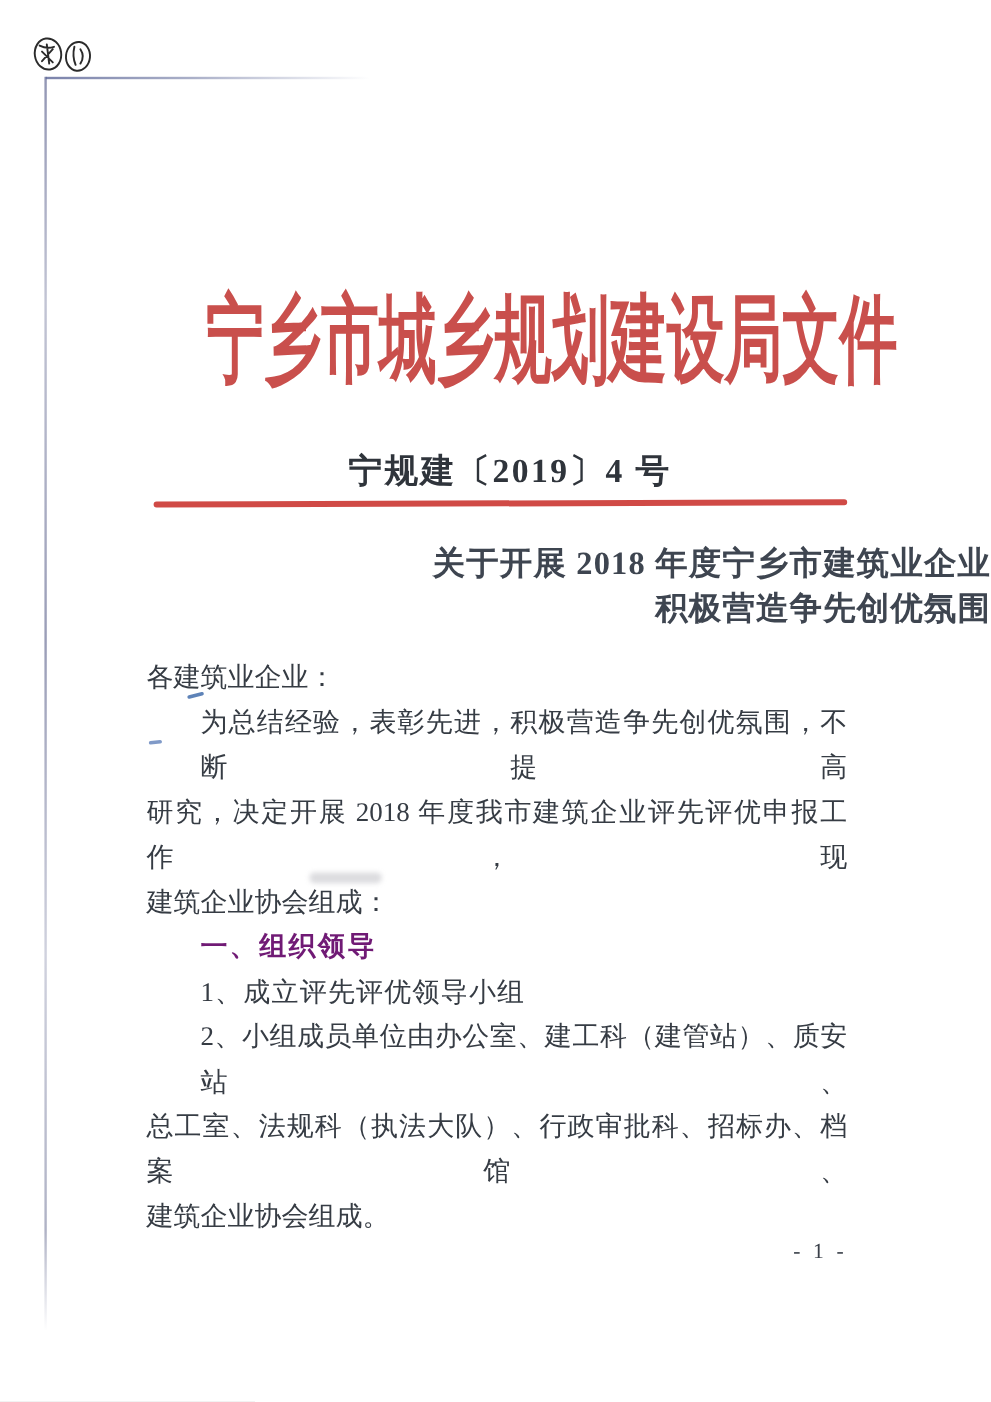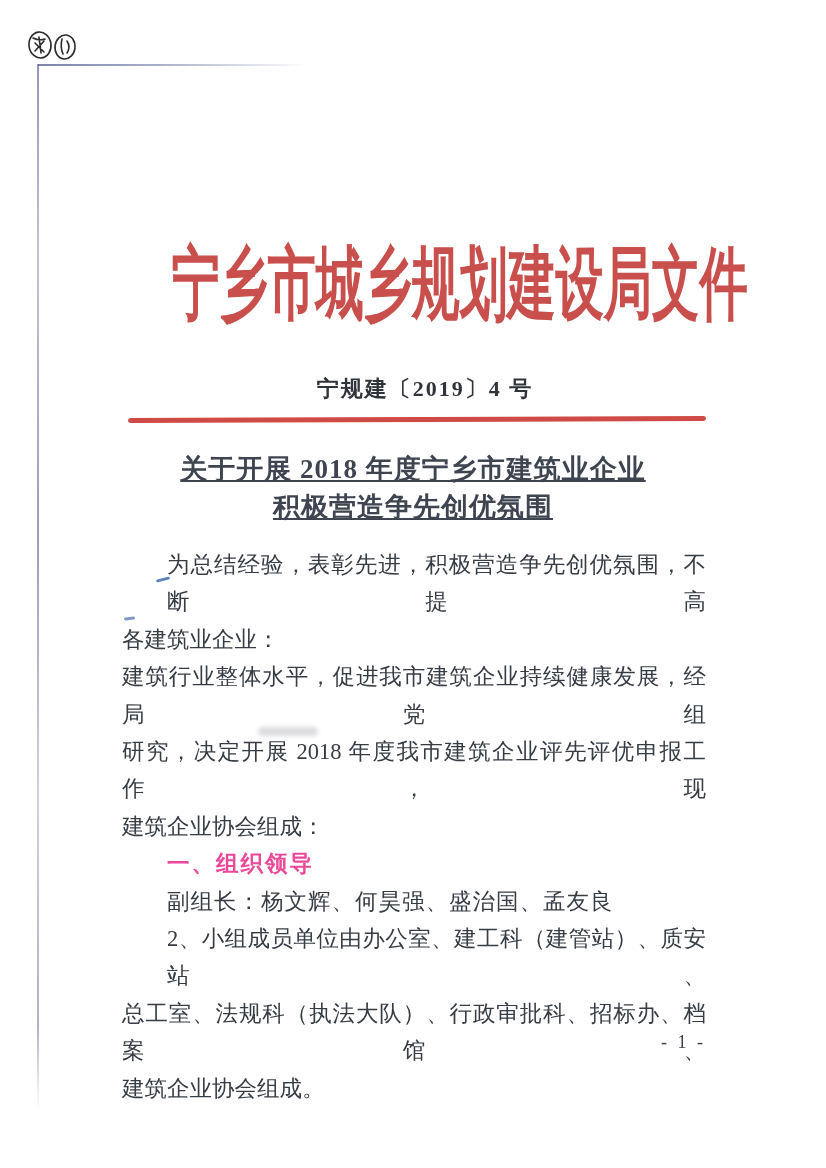--- a/index.html
+++ b/index.html
@@ -55,63 +55,62 @@
     transform: scaleX(0.60);
     transform-origin: 52% center;
     letter-spacing: 0px;
   }
 
   .doc-number {
     position: absolute;
     left: 0; top: 374px;
     width: 100%;
     text-align: center;
-    font-size: 22px;
+    font-size: 28px;
     font-weight: bold;
     letter-spacing: 2px;
     color: #2f343b;
     text-indent: 24px;
   }
 
   .red-rule {
     position: absolute;
     left: 128px; top: 417px;
     width: 578px; height: 5px;
     border-radius: 3px;
     transform: rotate(-0.18deg);
   }
 
   .doc-title {
     position: absolute;
     left: 0; top: 450px;
     width: 100%;
-    text-align: center;
+    text-align: right;
     font-size: 27px;
     font-weight: bold;
     line-height: 38px;
     letter-spacing: 1px;
     color: #3e4550;
-    text-decoration: underline;
   }
 
   .body-text {
     position: absolute;
     left: 122px; top: 546px;
     width: 584px;
     font-size: 22.5px;
     line-height: 37.4px;
     color: #363c44;
   }
   .line { white-space: nowrap; }
   .line.justify { white-space: normal; text-align: justify; text-align-last: justify; }
   .line.indent { padding-left: 45px; }
   .line.hei {
     font-family: "Liberation Sans", "DejaVu Sans", sans-serif;
     font-weight: bold;
-    color: #ec4899;
+    color: #701a75;
     letter-spacing: 2px;
   }
   .line.spaced { letter-spacing: 1px; }
 
   
   .pen-tick-1 {
     position: absolute; left: 156px; top: 578px;
     width: 14px; height: 3px; border-radius: 2px;
     background: rgba(40,90,160,0.75);
     transform: rotate(-14deg);
@@ -161,27 +160,26 @@
   <div class="doc-number">宁规建〔2019〕4 号</div>
 
   <div class="red-rule" style="background: rgb(208, 74, 70);"></div>
 
   <div class="doc-title">
     <div>关于开展 2018 年度宁乡市建筑业企业</div>
     <div>积极营造争先创优氛围</div>
   </div>
 
   <div class="body-text">
+    <div class="line">各建筑业企业：</div>
     <div class="line indent justify">为总结经验，表彰先进，积极营造争先创优氛围，不断提高</div>
-    <div class="line">各建筑业企业：</div>
-    <div class="line justify">建筑行业整体水平，促进我市建筑企业持续健康发展，经局党组</div>
     <div class="line justify">研究，决定开展 2018 年度我市建筑企业评先评优申报工作，现</div>
     <div class="line">建筑企业协会组成：</div>
     <div class="line indent hei">一、组织领导</div>
-    <div class="line indent spaced">副组长：杨文辉、何昊强、盛治国、孟友良</div>
+    <div class="line indent spaced">1、成立评先评优领导小组</div>
     <div class="line indent justify">2、小组成员单位由办公室、建工科（建管站）、质安站、</div>
     <div class="line justify">总工室、法规科（执法大队）、行政审批科、招标办、档案馆、</div>
     <div class="line">建筑企业协会组成。</div>
   </div>
 
   <div class="pen-tick-1"></div>
   <div class="pen-tick-2"></div>
   <div class="smudge"></div>
 
   <div class="page-number">- 1 -</div>

